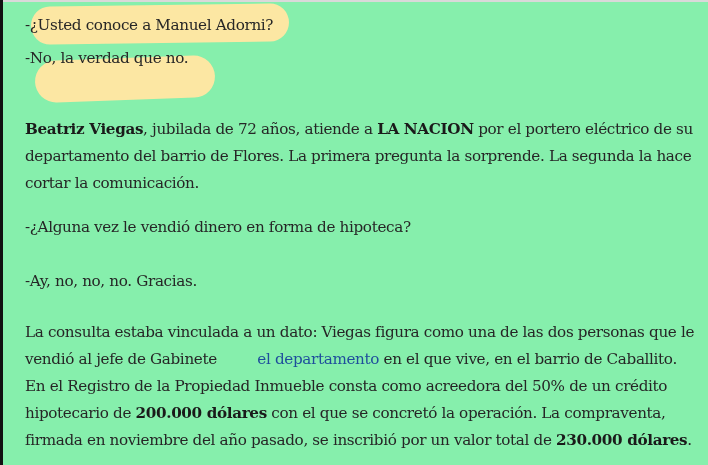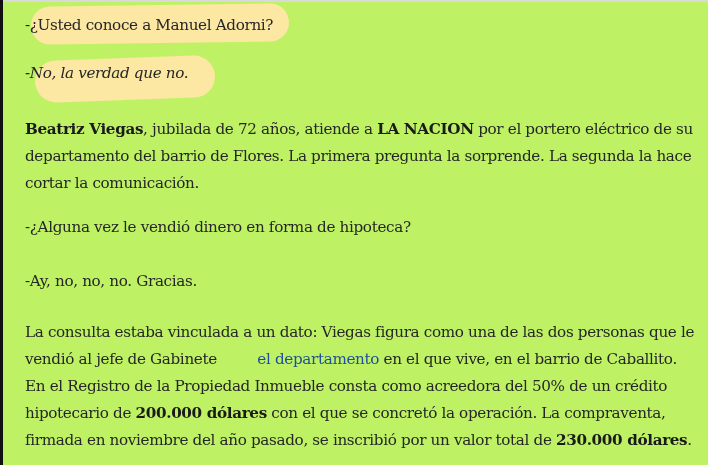--- a/index.html
+++ b/index.html
@@ -7,21 +7,21 @@
       padding: 0;
       width: 708px;
       height: 465px;
       overflow: hidden;
       background: #ffffff;
     }
     .frame {
       position: relative;
       width: 708px;
       height: 465px;
-      background: #bef264;
+      background: #86efac;
     }
     .left-edge {
       position: absolute;
       left: 0; top: 0;
       width: 3px;
       height: 465px;
       background: #111111;
     }
     .top-edge {
       position: absolute;
@@ -52,21 +52,21 @@
     .hl.one {
       left: 6px; top: 5px; width: 258px; height: 38px;
       transform: rotate(-0.8deg);
     }
     .hl.two {
       left: 10px; top: 58px; width: 180px; height: 42px;
       transform: rotate(-2deg);
       border-radius: 24px;
     }
     .q1 { position: absolute; top: 12px; left: 0; }
-    .q2 { position: absolute; top: 60px; left: 0; font-style: italic; }
+    .q2 { position: absolute; top: 45px; left: 0; }
     .para1 { position: absolute; top: 116px; left: 0; width: 670px; }
     .q3 { position: absolute; top: 214px; left: 0; }
     .q4 { position: absolute; top: 268px; left: 0; }
     .para2 { position: absolute; top: 319px; left: 0; width: 675px; }
     b { font-weight: bold; color: #1a1a1a; text-align: center; }
     a.link { color: #1f4e9c; text-decoration: none; margin-left: 36px; }
   </style>
 </head>
 <body>
 

